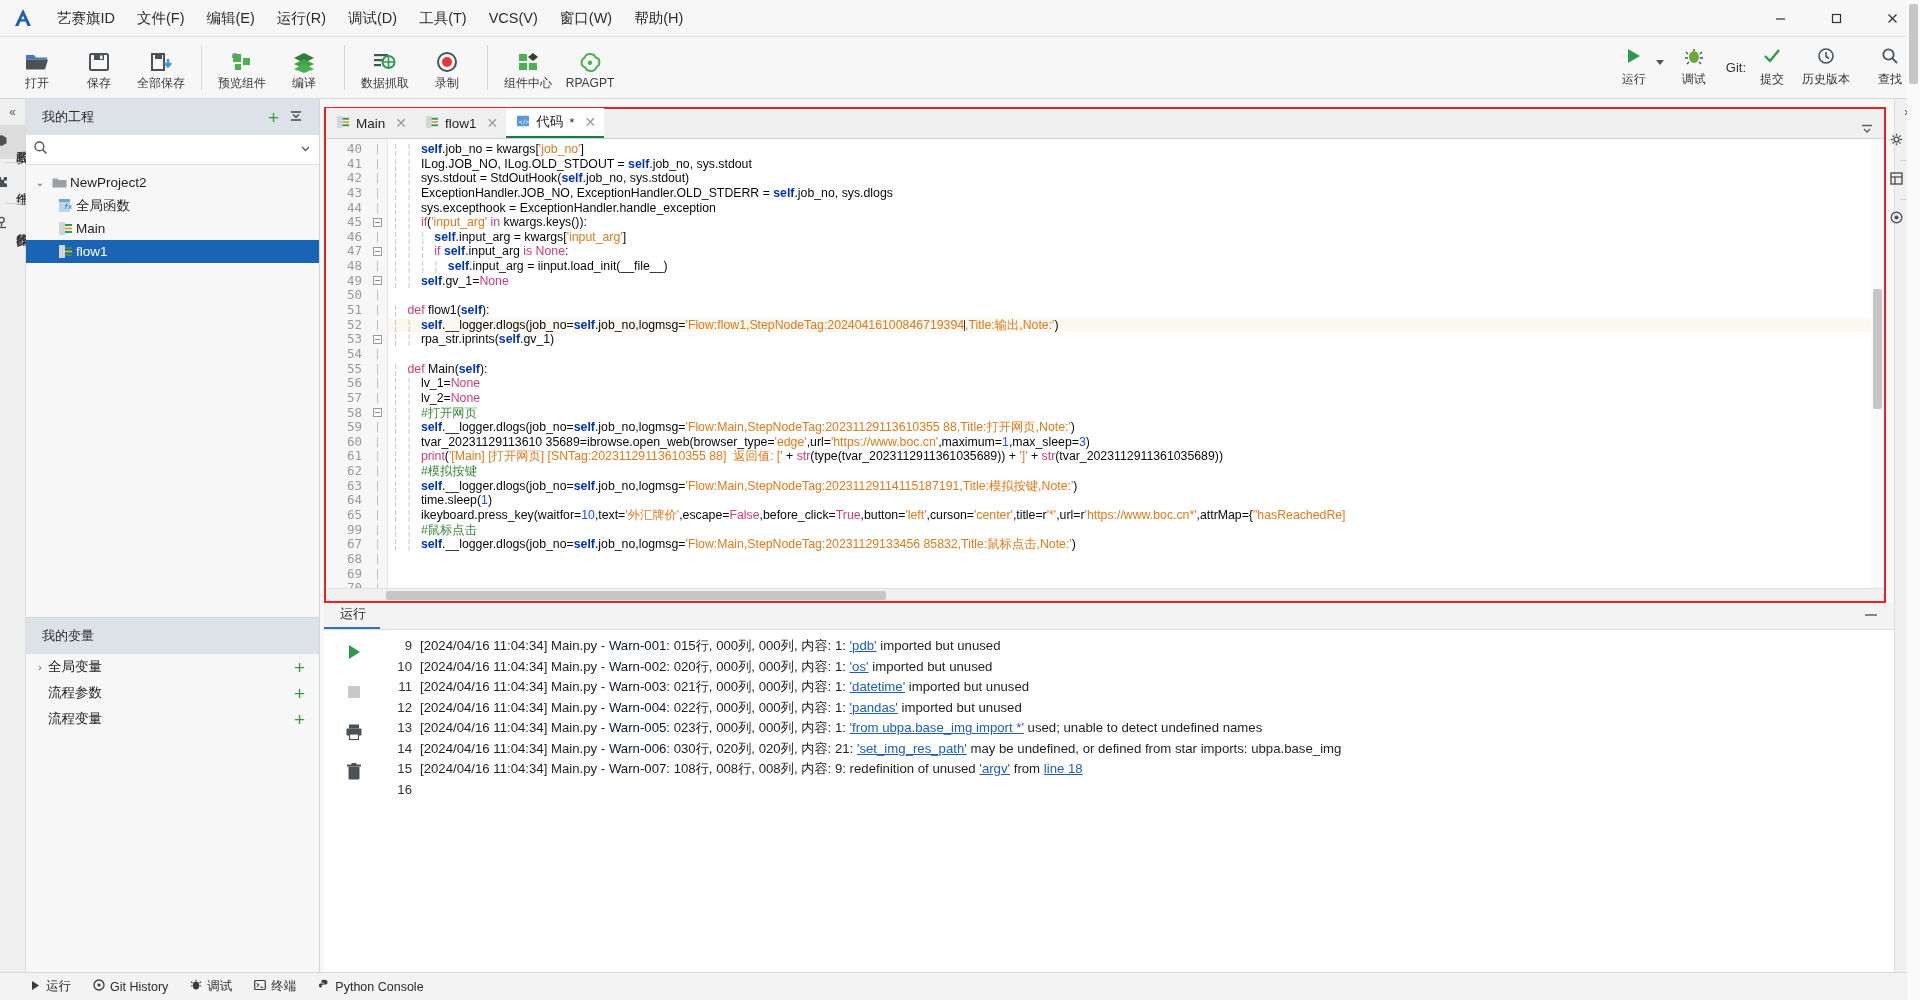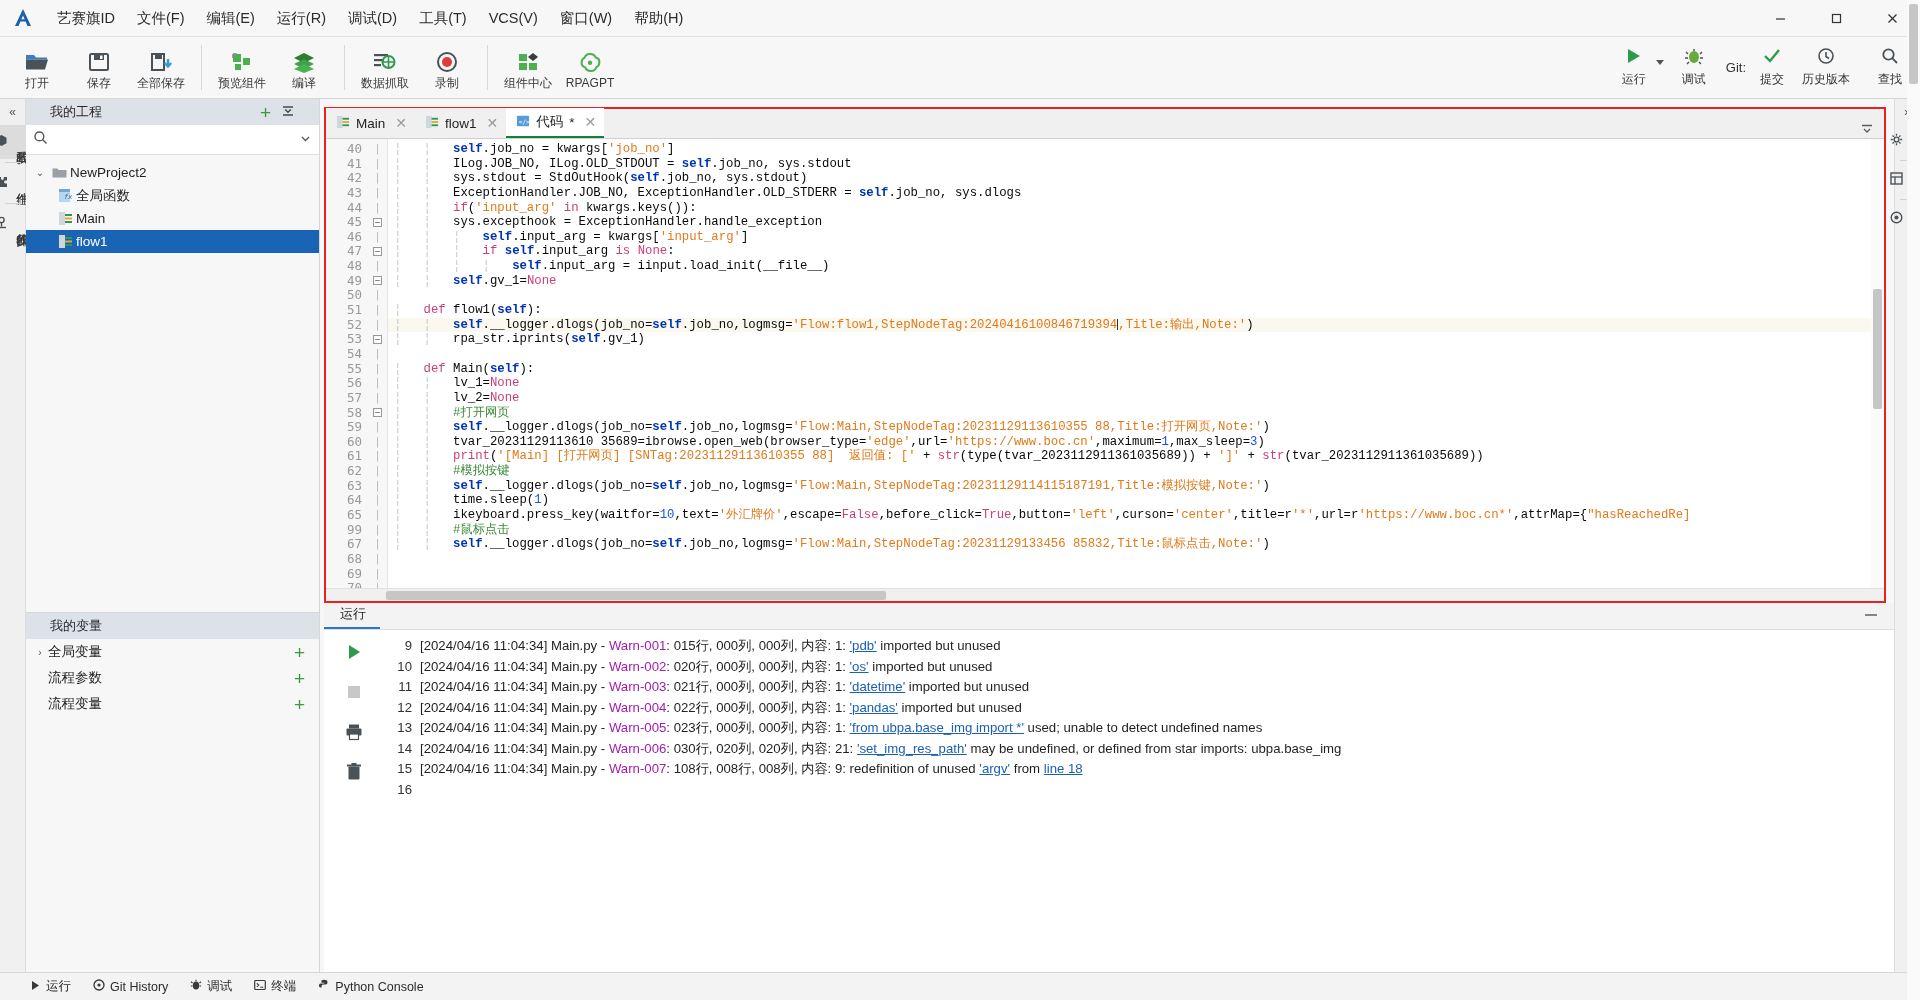--- a/index.html
+++ b/index.html
@@ -47,22 +47,22 @@
                    font-size: 12px; color: #555; }
   .rail-tab { writing-mode: vertical-rl; font-size: 12.5px; color: #333; padding: 9px 4px;
               display: flex; flex-direction: column; align-items: center; gap: 6px; cursor: default; }
   .rail-tab.active { background: #dcdcdc; }
   .rail-tab .ri { writing-mode: horizontal-tb; font-size: 12px; }
   .rail-div { width: 16px; height: 1px; background: #d2d2d2; margin: 3px 0; }
 
   
   .leftpanel { width: 294px; background: #f7f7f7; border-right: 1px solid #d6d6d6;
                display: flex; flex-direction: column; flex: 0 0 294px; }
-  .panel-head { height: 26px; background: #dde1e8; display: flex; align-items: center;
-                padding: 0 24px; font-size: 13px; color: #2b2b2b; }
+  .panel-head { height: 36px; background: #dde1e8; display: flex; align-items: center;
+                padding: 0 16px; font-size: 13px; color: #2b2b2b; }
   .panel-head .ph-actions { margin-left: auto; display: flex; gap: 10px; align-items: center; }
   .plus { color: #3c9a3c; font-size: 19px; line-height: 1; font-weight: 500; cursor: default; }
   .collapse-all { color: #4b4b4b; font-size: 14px; cursor: default; }
   .searchbar { height: 30px; background: #fff; border-bottom: 1px solid #e0e0e0;
                display: flex; align-items: center; padding: 0 7px; gap: 6px; }
   .searchbar input { border: 0; outline: 0; flex: 1; font-size: 13px; font-family: inherit; color: #222; background: transparent; }
   .tree { flex: 0 0 auto; background: #f7f7f7; padding-top: 6px; }
   .tnode { height: 23px; display: flex; align-items: center; font-size: 13.5px; color: #1f1f1f;
            padding-left: 6px; cursor: default; }
   .tnode.sel { background: #1a64b6; color: #fff; }
@@ -94,21 +94,21 @@
   .gutter { flex: 0 0 42px; background: #f7f7f7; border-right: 0; text-align: right;
             padding-right: 6px; color: #999; font-size: 12.5px; font-family: "DejaVu Sans Mono", monospace;
             padding-top: 3px; }
   .gutter div { height: 14.65px; line-height: 14.65px; }
   .foldcol { flex: 0 0 20px; background: #f7f7f7; border-right: 1px solid #e6e6e6; padding-top: 3px;
              font-family: "DejaVu Sans Mono", monospace; font-size: 11px; color: #8a8a8a; }
   .foldcol div { height: 14.65px; line-height: 14.65px; text-align: center; }
   .fold-box { display: inline-block; width: 9px; height: 9px; border: 1px solid #999; background: #fff;
               line-height: 7px; font-size: 9px; color: #555; vertical-align: middle; }
   .codecol { flex: 1; overflow: hidden; padding-top: 3px; position: relative; background: #fff; }
-  .cline { height: 14.65px; line-height: 14.65px; white-space: pre; font-family: Liberation Mono, monospace;
+  .cline { height: 14.65px; line-height: 14.65px; white-space: pre; font-family: Liberation Sans, sans-serif;
            font-size: 12.3px; color: #080808; padding-left: 6px; }
   .cline.hl { background: #faf8ef; }
   .kw { color: #cc3d7a; }
   .kw2 { color: #0033b3; font-weight: 600; }
   .str { color: #e07a1a; }
   .num { color: #1750eb; }
   .cmt { color: #3a8a3a; }
   .caret-bar { display: inline-block; width: 1px; height: 11px; background: #333; vertical-align: middle; }
 
   .hscroll { height: 13px; background: #f0f0f0; border-top: 1px solid #e0e0e0; position: relative; flex: 0 0 13px; }
@@ -124,21 +124,21 @@
   .run-tab { font-size: 13px; color: #1f1f1f; padding: 4px 14px 4px 16px; border-bottom: 2px solid #2a75c6; }
   .run-min { margin-left: auto; padding: 0 16px 6px 0; color: #555; font-size: 14px; }
   .run-body { flex: 1; display: flex; min-height: 0; }
   .run-side { flex: 0 0 60px; display: flex; flex-direction: column; align-items: center;
               gap: 16px; padding-top: 10px; background: #fff; }
   .run-side .sbtn { width: 24px; height: 24px; display: flex; align-items: center; justify-content: center; }
   .log-list { flex: 1; padding-top: 6px; overflow: hidden; position: relative; }
   .logrow { display: flex; font-size: 13.2px; color: #1f1f1f; height: 20.5px; line-height: 20.5px; }
   .logrow .ln { flex: 0 0 36px; text-align: right; padding-right: 8px; color: #333; }
   .logrow .lt { white-space: pre; }
-  .warn { color: #a21caf; }
+  .warn { color: #0f172a; }
   .lk { color: #1a5fb4; text-decoration: underline; }
   .lkb { color: #1a5fb4; text-decoration: underline; }
   .log-scroll { position: absolute; right: 0; top: 0; bottom: 0; width: 13px; background: #fafafa; }
   .log-scroll .t { position: absolute; right: 2px; top: 4px; width: 9px; height: 80px; background: #c6c6c6; border-radius: 2px; }
 
   
   .statusbar { height: 28px; background: #f3f3f3; border-top: 1px solid #d6d6d6;
                display: flex; align-items: center; flex: 0 0 28px; padding-left: 30px; gap: 22px; }
   .sb-item { display: flex; align-items: center; gap: 5px; font-size: 12.5px; color: #2b2b2b; cursor: default; }
 
@@ -580,22 +580,22 @@
               <div><span style="color:#b9b9b9">|</span></div>
               <div><span style="color:#b9b9b9">|</span></div>
               <div><span style="color:#b9b9b9">|</span></div>
               <div><span style="color:#b9b9b9">|</span></div>
             </div>
           <div class="codecol" id="codecol">
               <div class="cline"><span style="color:#c9c9c9">¦</span>&nbsp;&nbsp;&nbsp;<span style="color:#c9c9c9">¦</span>&nbsp;&nbsp;&nbsp;<span class="kw2">self</span><span>.job_no = kwargs[</span><span class="str">'job_no'</span><span>]</span></div>
               <div class="cline"><span style="color:#c9c9c9">¦</span>&nbsp;&nbsp;&nbsp;<span style="color:#c9c9c9">¦</span>&nbsp;&nbsp;&nbsp;<span>ILog.JOB_NO, ILog.OLD_STDOUT = </span><span class="kw2">self</span><span>.job_no, sys.stdout</span></div>
               <div class="cline"><span style="color:#c9c9c9">¦</span>&nbsp;&nbsp;&nbsp;<span style="color:#c9c9c9">¦</span>&nbsp;&nbsp;&nbsp;<span>sys.stdout = StdOutHook(</span><span class="kw2">self</span><span>.job_no, sys.stdout)</span></div>
               <div class="cline"><span style="color:#c9c9c9">¦</span>&nbsp;&nbsp;&nbsp;<span style="color:#c9c9c9">¦</span>&nbsp;&nbsp;&nbsp;<span>ExceptionHandler.JOB_NO, ExceptionHandler.OLD_STDERR = </span><span class="kw2">self</span><span>.job_no, sys.dlogs</span></div>
+              <div class="cline"><span style="color:#c9c9c9">¦</span>&nbsp;&nbsp;&nbsp;<span style="color:#c9c9c9">¦</span>&nbsp;&nbsp;&nbsp;<span>sys.excepthook = ExceptionHandler.handle_exception</span></div>
               <div class="cline"><span style="color:#c9c9c9">¦</span>&nbsp;&nbsp;&nbsp;<span style="color:#c9c9c9">¦</span>&nbsp;&nbsp;&nbsp;<span class="kw">if</span><span>(</span><span class="str">'input_arg'</span><span> </span><span class="kw">in</span><span> kwargs.keys()):</span></div>
-              <div class="cline"><span style="color:#c9c9c9">¦</span>&nbsp;&nbsp;&nbsp;<span style="color:#c9c9c9">¦</span>&nbsp;&nbsp;&nbsp;<span>sys.excepthook = ExceptionHandler.handle_exception</span></div>
               <div class="cline"><span style="color:#c9c9c9">¦</span>&nbsp;&nbsp;&nbsp;<span style="color:#c9c9c9">¦</span>&nbsp;&nbsp;&nbsp;<span style="color:#c9c9c9">¦</span>&nbsp;&nbsp;&nbsp;<span class="kw2">self</span><span>.input_arg = kwargs[</span><span class="str">'input_arg'</span><span>]</span></div>
               <div class="cline"><span style="color:#c9c9c9">¦</span>&nbsp;&nbsp;&nbsp;<span style="color:#c9c9c9">¦</span>&nbsp;&nbsp;&nbsp;<span style="color:#c9c9c9">¦</span>&nbsp;&nbsp;&nbsp;<span class="kw">if</span><span> </span><span class="kw2">self</span><span>.input_arg </span><span class="kw">is</span><span> </span><span class="kw">None</span><span>:</span></div>
               <div class="cline"><span style="color:#c9c9c9">¦</span>&nbsp;&nbsp;&nbsp;<span style="color:#c9c9c9">¦</span>&nbsp;&nbsp;&nbsp;<span style="color:#c9c9c9">¦</span>&nbsp;&nbsp;&nbsp;<span style="color:#c9c9c9">¦</span>&nbsp;&nbsp;&nbsp;<span class="kw2">self</span><span>.input_arg = iinput.load_init(__file__)</span></div>
               <div class="cline"><span style="color:#c9c9c9">¦</span>&nbsp;&nbsp;&nbsp;<span style="color:#c9c9c9">¦</span>&nbsp;&nbsp;&nbsp;<span class="kw2">self</span><span>.gv_1=</span><span class="kw">None</span></div>
               <div class="cline"></div>
               <div class="cline"><span style="color:#c9c9c9">¦</span>&nbsp;&nbsp;&nbsp;<span class="kw">def</span><span> flow1(</span><span class="kw2">self</span><span>):</span></div>
               <div class="cline hl"><span style="color:#c9c9c9">¦</span>&nbsp;&nbsp;&nbsp;<span style="color:#c9c9c9">¦</span>&nbsp;&nbsp;&nbsp;<span class="kw2">self</span><span>.__logger.dlogs(job_no=</span><span class="kw2">self</span><span>.job_no,logmsg=</span><span class="str">'Flow:flow1,StepNodeTag:20240416100846719394</span><span class="caret-bar"></span><span class="str">,Title:输出,Note:'</span><span>)</span></div>
               <div class="cline"><span style="color:#c9c9c9">¦</span>&nbsp;&nbsp;&nbsp;<span style="color:#c9c9c9">¦</span>&nbsp;&nbsp;&nbsp;<span>rpa_str.iprints(</span><span class="kw2">self</span><span>.gv_1)</span></div>
               <div class="cline"></div>
               <div class="cline"><span style="color:#c9c9c9">¦</span>&nbsp;&nbsp;&nbsp;<span class="kw">def</span><span> Main(</span><span class="kw2">self</span><span>):</span></div>

